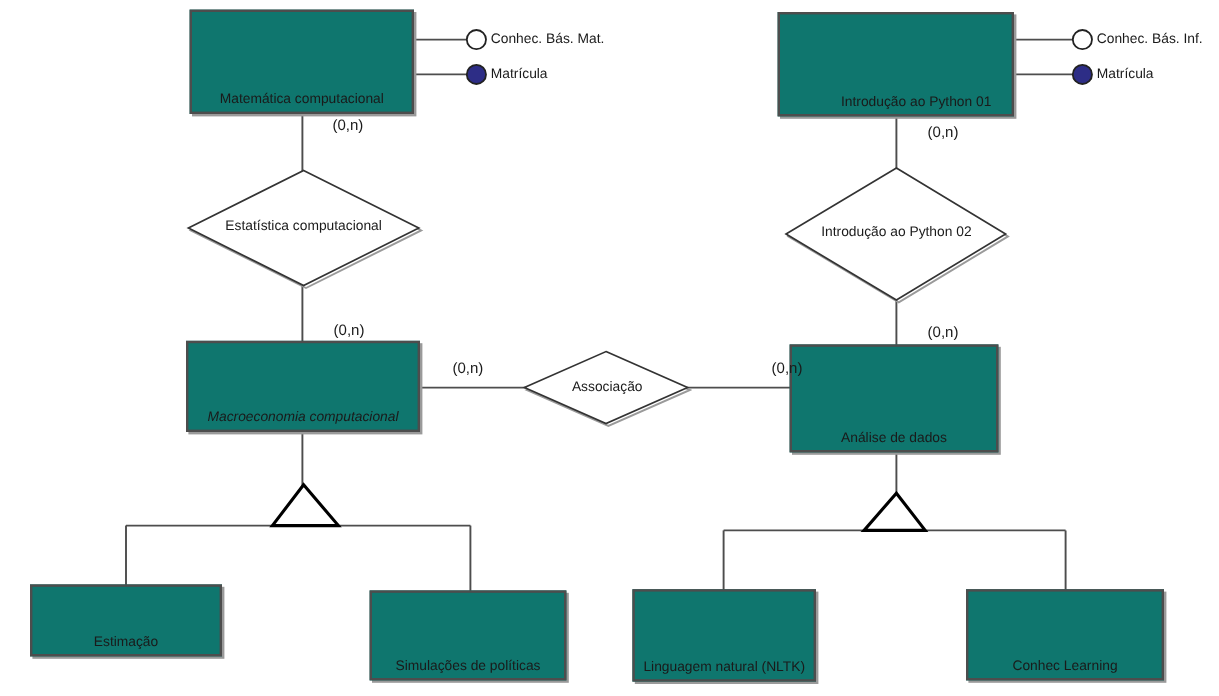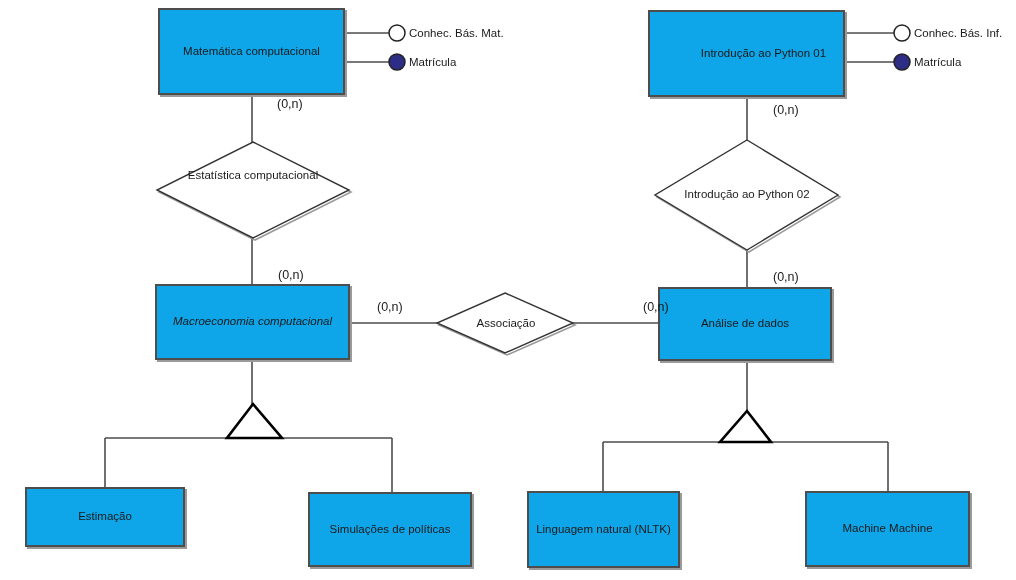--- a/index.html
+++ b/index.html
@@ -13,25 +13,25 @@
     overflow: hidden;
   }
   #wires {
     position: absolute;
     left: 0; top: 0;
     z-index: 1;
   }
   .entity {
     position: absolute;
     z-index: 2;
-    background: #0ea5e9;
+    background: #0f766e;
     border: 2px solid #4d4d4d;
     box-shadow: 2px 2px 0 #9a9a9a;
     display: flex;
-    align-items: center;
+    align-items: flex-end;
     justify-content: center;
     text-align: center;
     font-size: 11.5px;
     line-height: 1.2;
     padding: 2px;
     box-sizing: border-box;
   }
   .diamond-label {
     position: absolute;
     z-index: 3;
@@ -113,41 +113,41 @@
   </div>
 
   <div class="entity" style="left:648px; top:10px; width:197px; height:87px;padding-left:36px;">
     <span>Introdução ao Python 01</span>
   </div>
 
   <div class="entity" style="left:155px; top:284px; width:195px; height:76px;font-style:italic;">
     <span>Macroeconomia computacional</span>
   </div>
 
-  <div class="entity" style="left:658px; top:287px; width:174px; height:74px;">
+  <div class="entity" style="left:658px; top:287px; width:174px; height:90px;">
     <span>Análise de dados</span>
   </div>
 
   <div class="entity" style="left:25px; top:487px; width:160px; height:60px;">
     <span>Estimação</span>
   </div>
 
   <div class="entity" style="left:527px; top:491px; width:153px; height:77px;">
     <span>Linguagem natural (NLTK)</span>
   </div>
 
   <div class="entity" style="left:308px; top:492px; width:164px; height:75px;">
     <span>Simulações de políticas</span>
   </div>
 
   <div class="entity" style="left:805px; top:491px; width:165px; height:76px;">
-    <span>Machine Machine</span>
+    <span>Conhec Learning</span>
   </div>
 
-  <div class="diamond-label" style="left:253px; top:175px;">Estatística computacional</div>
+  <div class="diamond-label" style="left:253px; top:189px;">Estatística computacional</div>
   <div class="diamond-label" style="left:747px; top:194px;">Introdução ao Python 02</div>
   <div class="diamond-label" style="left:506px; top:323px;">Associação</div>
 
   <div class="attr-label" style="left:409px; top:25px;">Conhec. Bás. Mat.</div>
   <div class="attr-label" style="left:409px; top:54px;">Matrícula</div>
   <div class="attr-label" style="left:914px; top:25px;">Conhec. Bás. Inf.</div>
   <div class="attr-label" style="left:914px; top:54px;">Matrícula</div>
 
   <div class="cardinality" style="left:257px; top:97px;">(0,n)</div>
   <div class="cardinality" style="left:258px; top:268px;">(0,n)</div>

